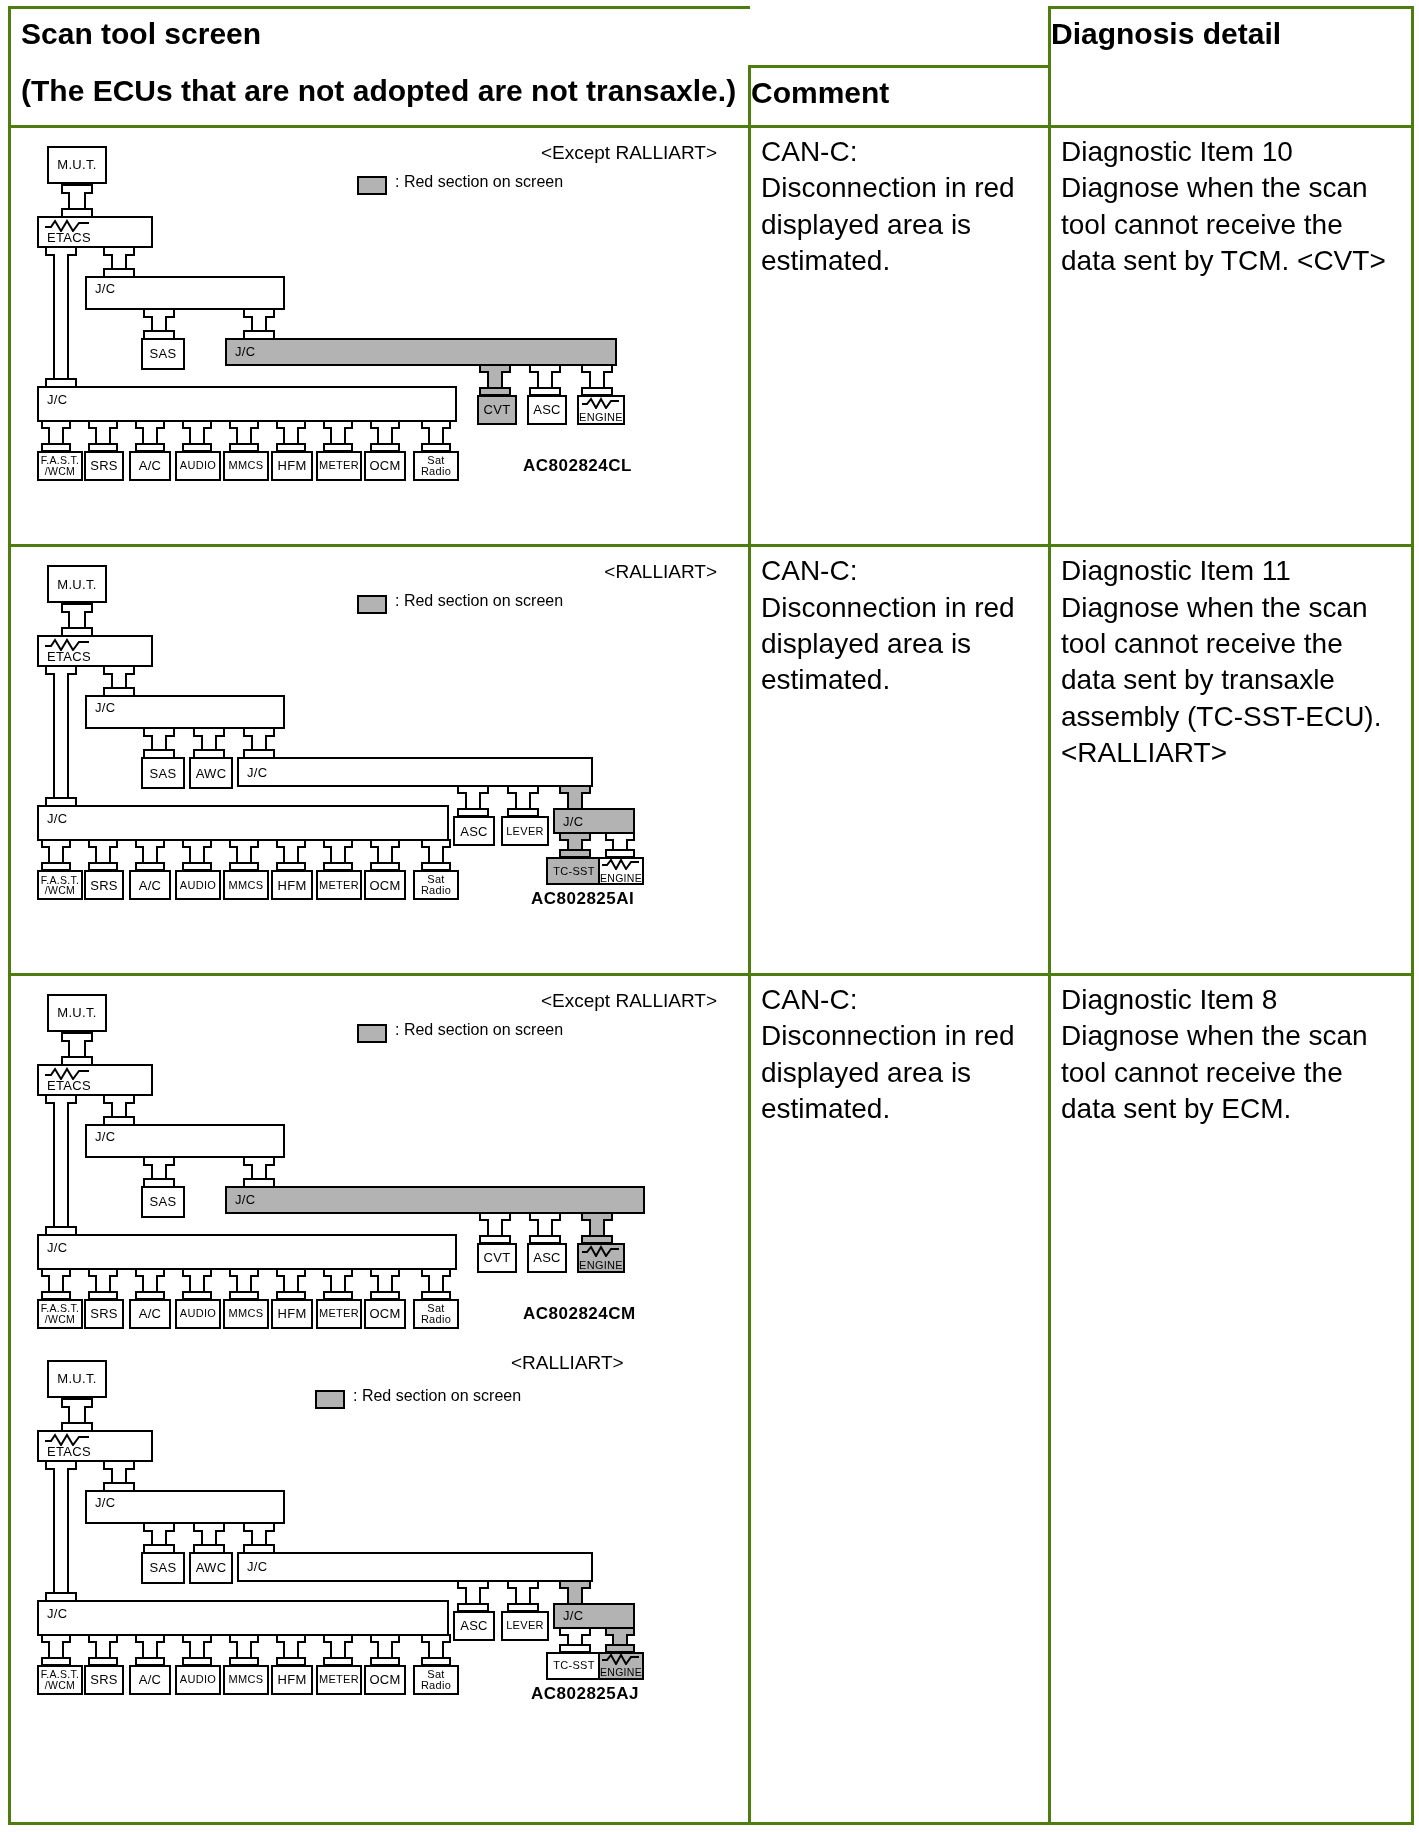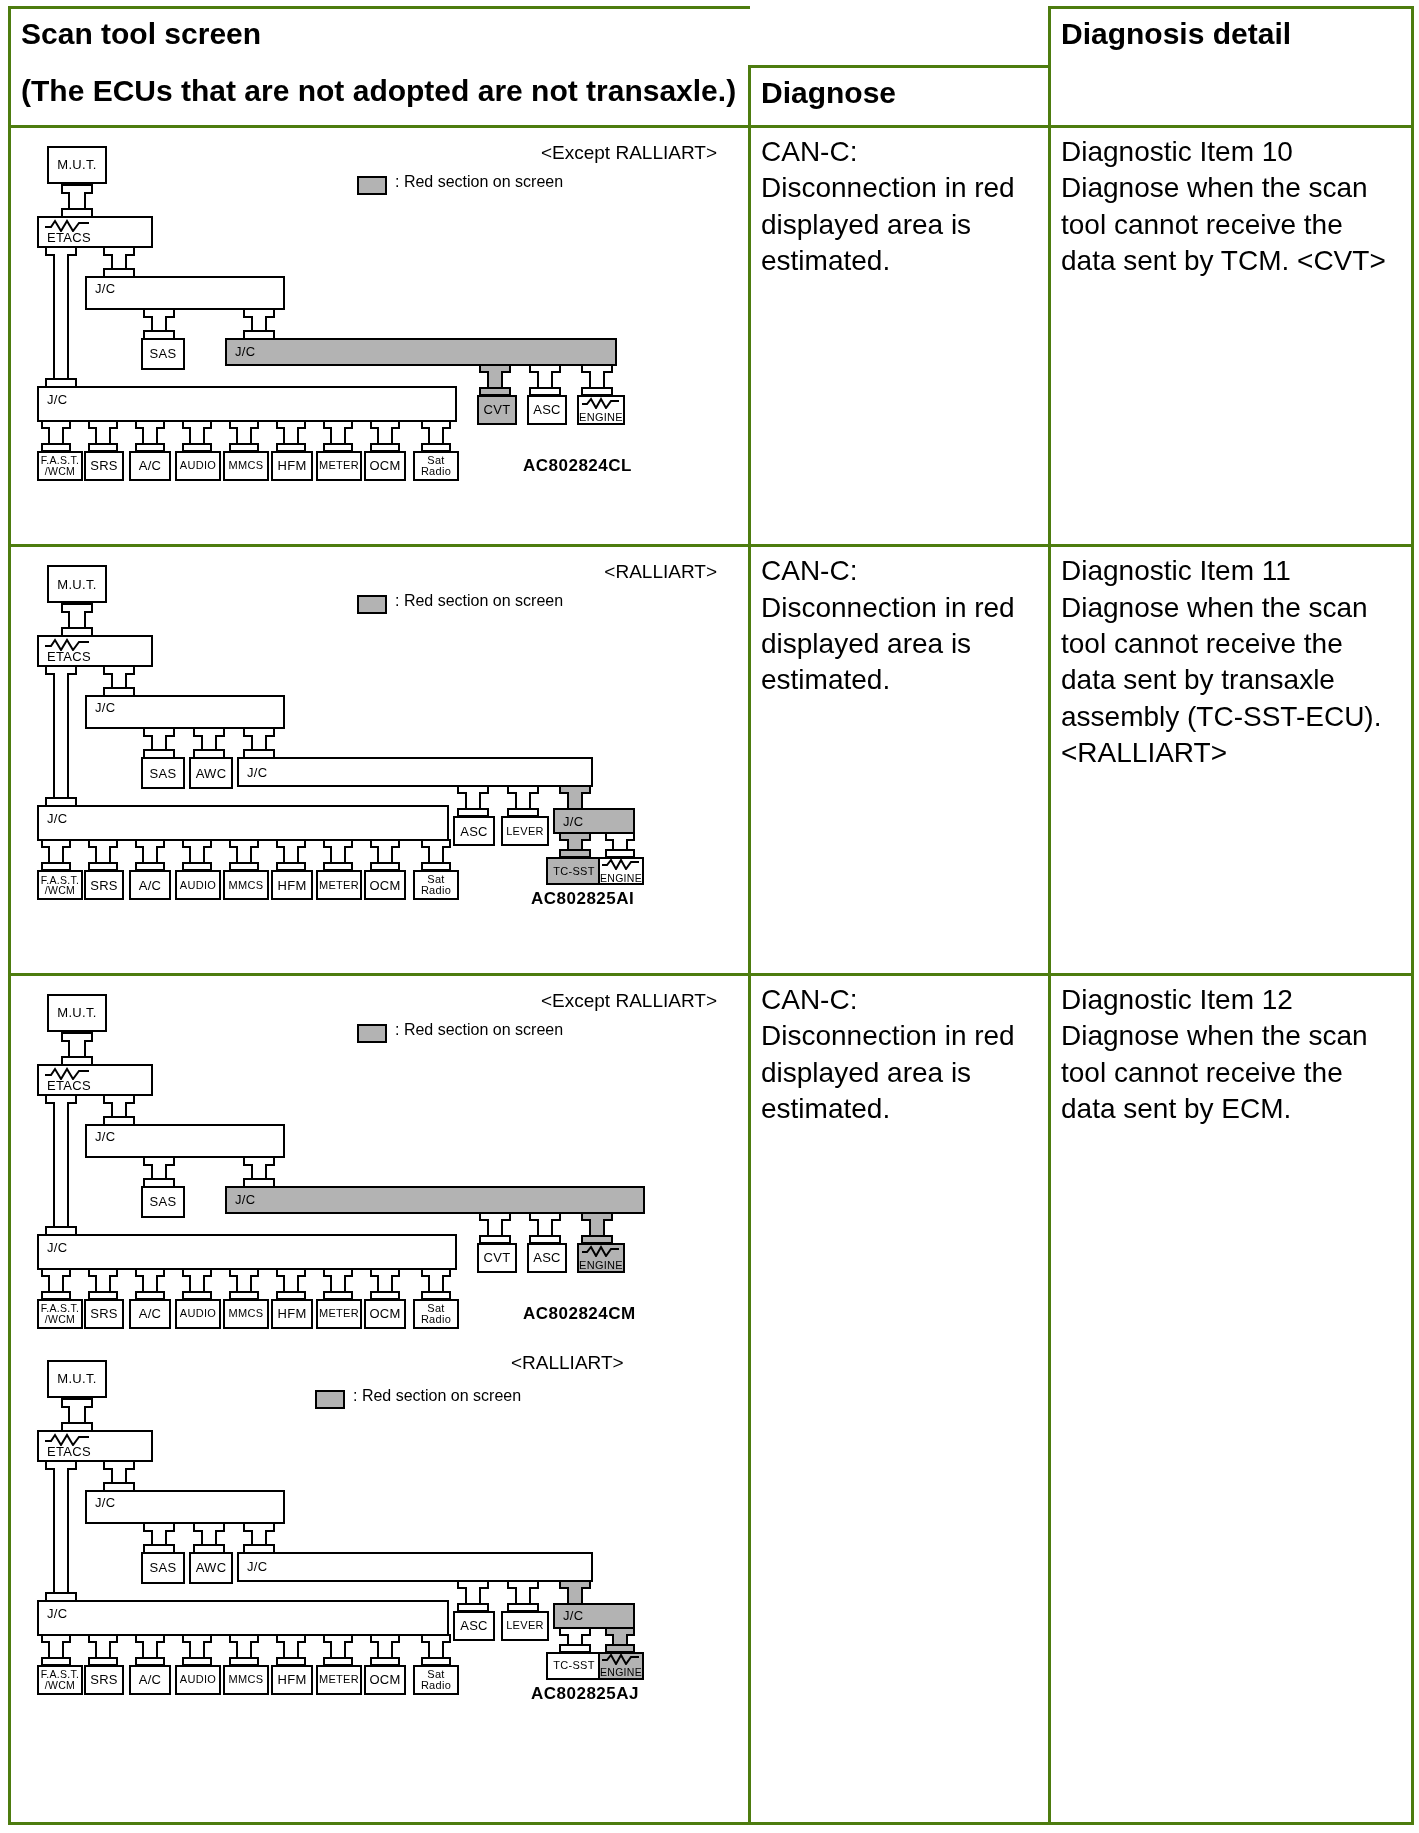--- a/index.html
+++ b/index.html
@@ -1,21 +1,21 @@
 <!DOCTYPE html>
 <html><head>
 <meta charset="utf-8">
 <style>
   html,body{margin:0;padding:0;background:#fff;}
   body{font-family:"Liberation Sans",sans-serif;color:#000;}
   .page{width:1419px;height:1833px;position:relative;box-sizing:border-box;padding:6px 8px 8px 8px;}
   table.main{width:100%;height:100%;border-collapse:collapse;table-layout:fixed;}
   table.main td,table.main th{border:3px solid #4d7c0f;vertical-align:top;padding:0;}
   .hdr-scan{padding:6px 10px;font-size:30px;font-weight:bold;line-height:1.25;}
-  .hdr-cell{padding:6px 10px;font-size:30px;font-weight:bold;line-height:1.25;}
+  .hdr-cell{padding:6px 0;font-size:30px;font-weight:bold;line-height:1.25;}
   .comment-cell{padding:6px 10px;font-size:28px;line-height:1.3;}
   .detail-cell{padding:6px 10px;font-size:28px;line-height:1.3;}
   .colA{width:740px;}
   .colB{width:300px;}
   .colC{width:363px;}
 
   
   .diagram{position:relative;width:720px;margin:6px 0 4px 4px;}
   .boxtxt{position:absolute;box-sizing:border-box;border:2px solid #000;background:#fff;
           display:flex;align-items:center;justify-content:center;text-align:center;
@@ -51,21 +51,21 @@
     <td style="border-bottom:none;border-top:none;border-left:none;border-right:none;"></td>
     <td rowspan="2">
       <div class="hdr-cell">Diagnosis detail</div>
     </td>
   </tr>
   <tr>
     <td style="border-top:none;">
       <div class="hdr-scan">(The ECUs that are not adopted are not transaxle.)</div>
     </td>
     <td>
-      <div class="hdr-cell">Diagnose</div>
+      <div class="hdr-cell">Comment</div>
     </td>
   </tr>
 
   <tr>
     <td>
       <div class="diagram" style="height:352px">
         <div class="title-tag" style="right:18px;top:8px">&lt;Except RALLIART&gt;</div>
         <div class="legend-sw" style="left:342px;top:42px"></div>
         <div class="legend-tx" style="left:380px;top:39px">: Red section on screen</div>
 
@@ -558,18 +558,18 @@
                 </div>
         </div>
 
         <div class="code" style="left:516px;top:336px">AC802825AJ</div>
       </div>
     </td>
     <td>
       <div class="comment-cell">CAN-C: Disconnection in red displayed area is estimated.</div>
     </td>
     <td>
-      <div class="detail-cell">Diagnostic Item 12 Diagnose when the scan tool cannot receive the data sent by ECM.</div>
+      <div class="detail-cell">Diagnostic Item 8 Diagnose when the scan tool cannot receive the data sent by ECM.</div>
     </td>
   </tr>
   </tbody>
 </table>
 </div>
 
 </body></html>

